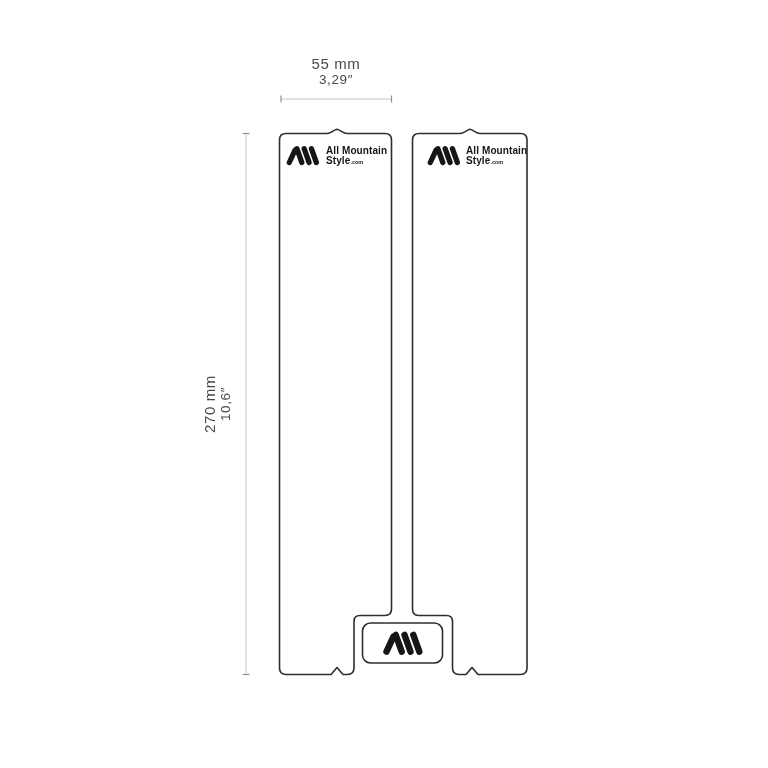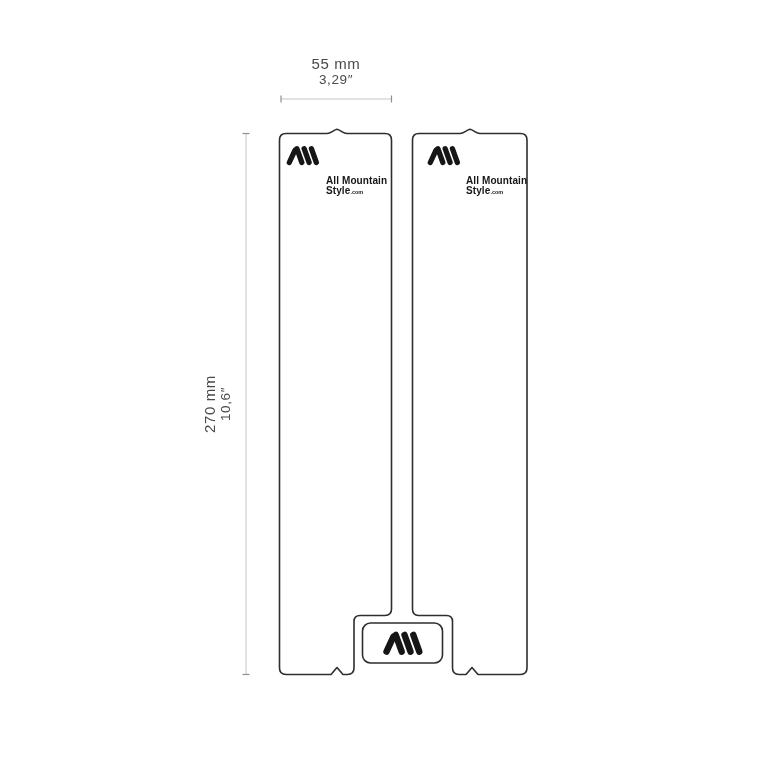--- a/index.html
+++ b/index.html
@@ -50,21 +50,20 @@
     transform-origin: center center;
   }
   .logo-text {
     position: absolute;
     color: #161616;
     font-weight: 700;
     font-size: 10px;
     line-height: 9.5px;
     letter-spacing: 0.1px;
     white-space: nowrap;
-    margin-top: 30px;
   }
   .logo-text .suffix {
     font-size: 5.5px;
     font-weight: 700;
     letter-spacing: 0;
   }
   .logo-text-left  { left: 326px; top: 146px; }
   .logo-text-right { left: 466px; top: 146px; }
 </style>
 </head>

